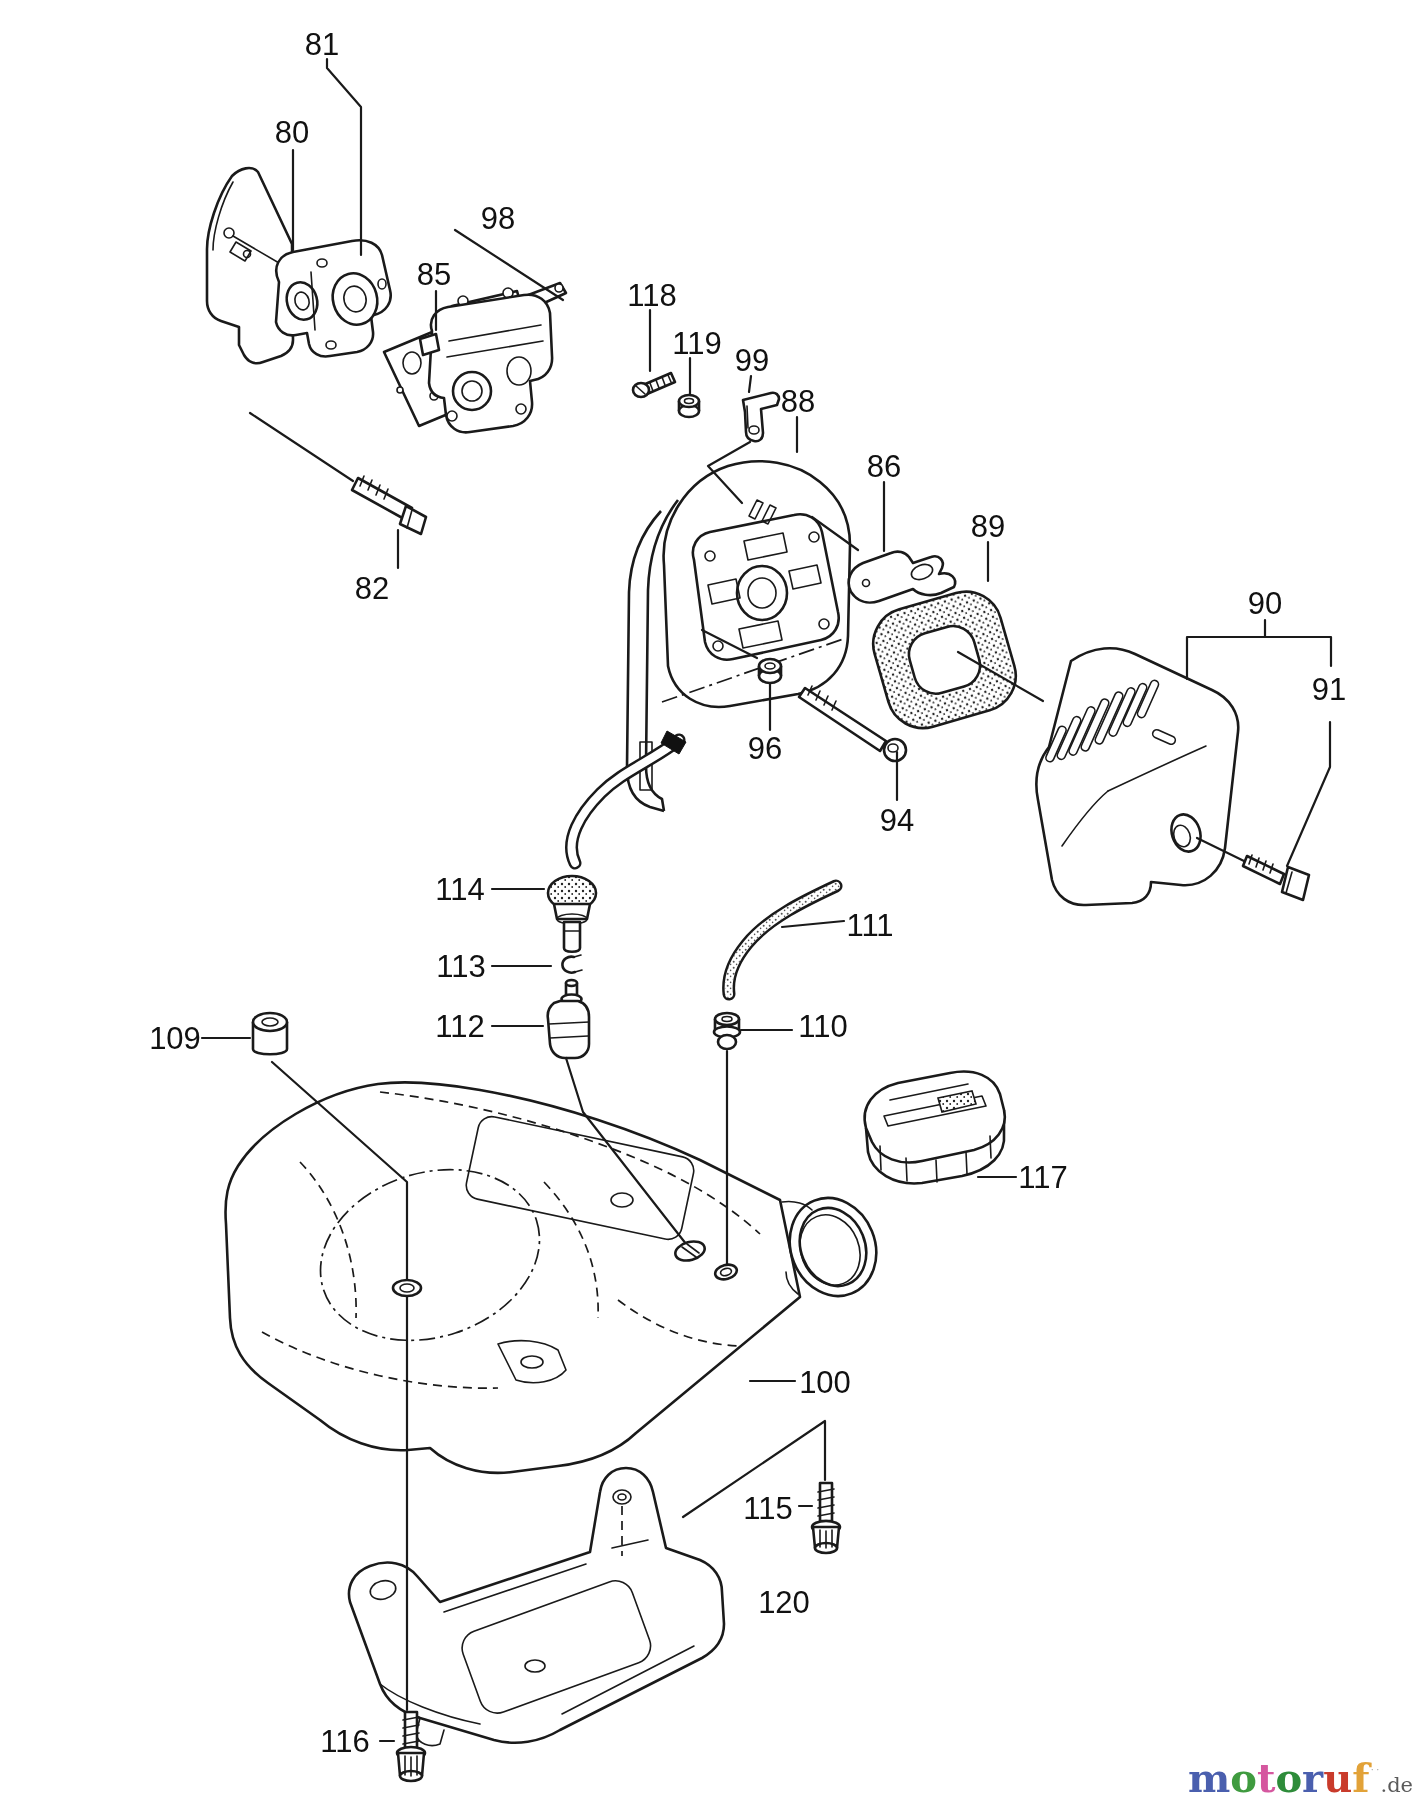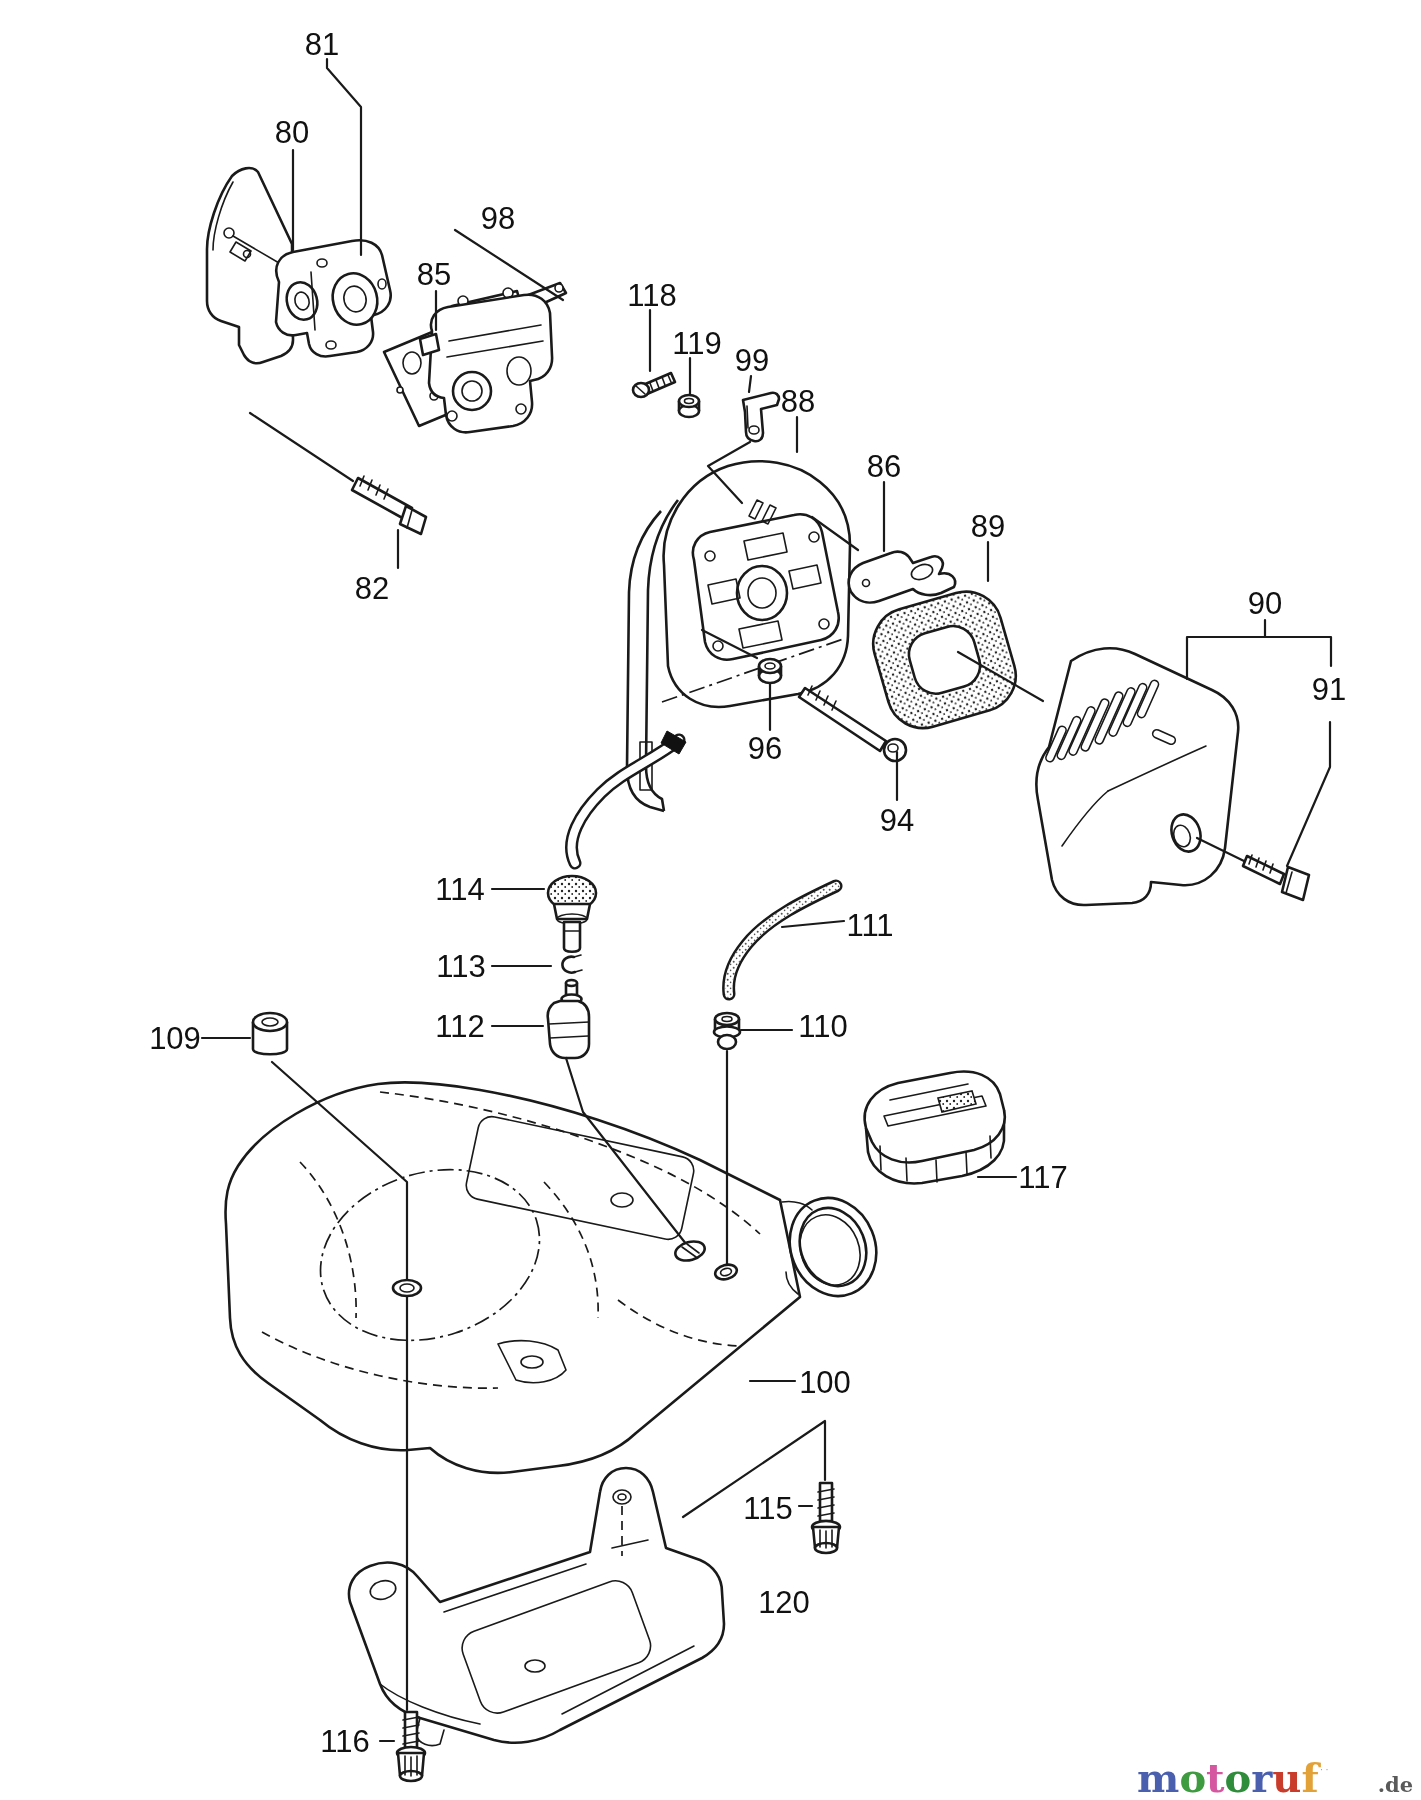--- a/index.html
+++ b/index.html
@@ -14,21 +14,21 @@
   .lead{fill:none;stroke:#1a1a1a;stroke-width:2.2;stroke-linecap:round;stroke-linejoin:round;}
   .dash{fill:none;stroke:#1a1a1a;stroke-width:1.7;stroke-dasharray:9 6;}
   .dashdot{fill:none;stroke:#1a1a1a;stroke-width:1.7;stroke-dasharray:16 5 3 5;}
   .tube-o{fill:none;stroke:#1a1a1a;stroke-width:13;stroke-linecap:round;}
   .tube-i{fill:none;stroke:#ffffff;stroke-width:8;stroke-linecap:round;}
   .tube-t{fill:none;stroke-width:8;stroke-linecap:round;}
   .callout{font-family:"Liberation Sans",sans-serif;font-size:31px;fill:#111;}
   
   .watermark{position:absolute;right:8px;bottom:2px;
              font-family:"DejaVu Serif", serif;font-weight:700;font-size:40px;line-height:1;}
-  .watermark .tld{font-size:21px;font-weight:700;margin-left:48px;}
+  .watermark .tld{font-size:21px;font-weight:400;}
   .watermark .tm{font-size:11px;vertical-align:super;color:#9a9a9a;font-weight:400;}
 </style>
 </head>
 <body>
 
 <div class="stage">
 <svg width="1421" height="1800" viewBox="0 0 1421 1800">
   <defs>
     <pattern id="stip" width="7" height="7" patternUnits="userSpaceOnUse">
       <rect width="7" height="7" fill="#ffffff"></rect>

